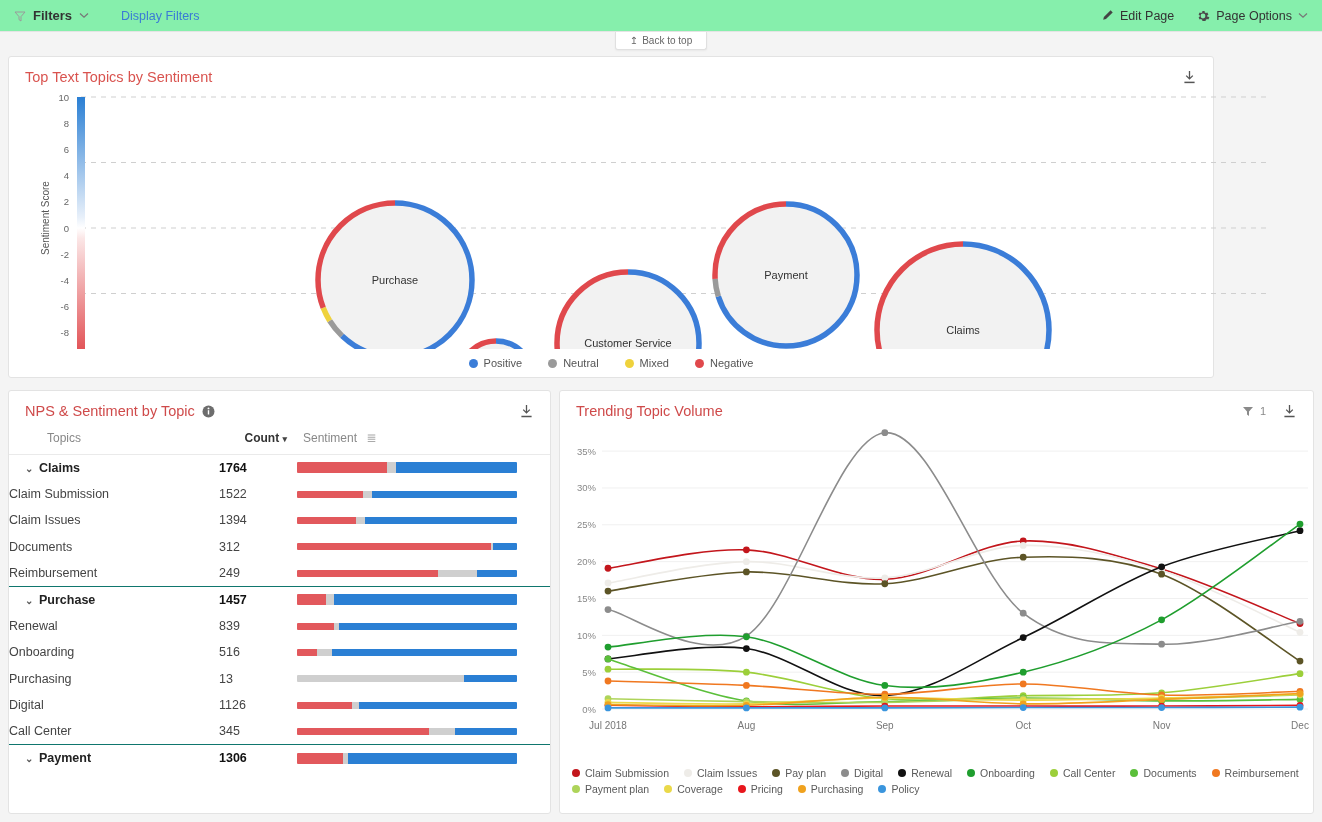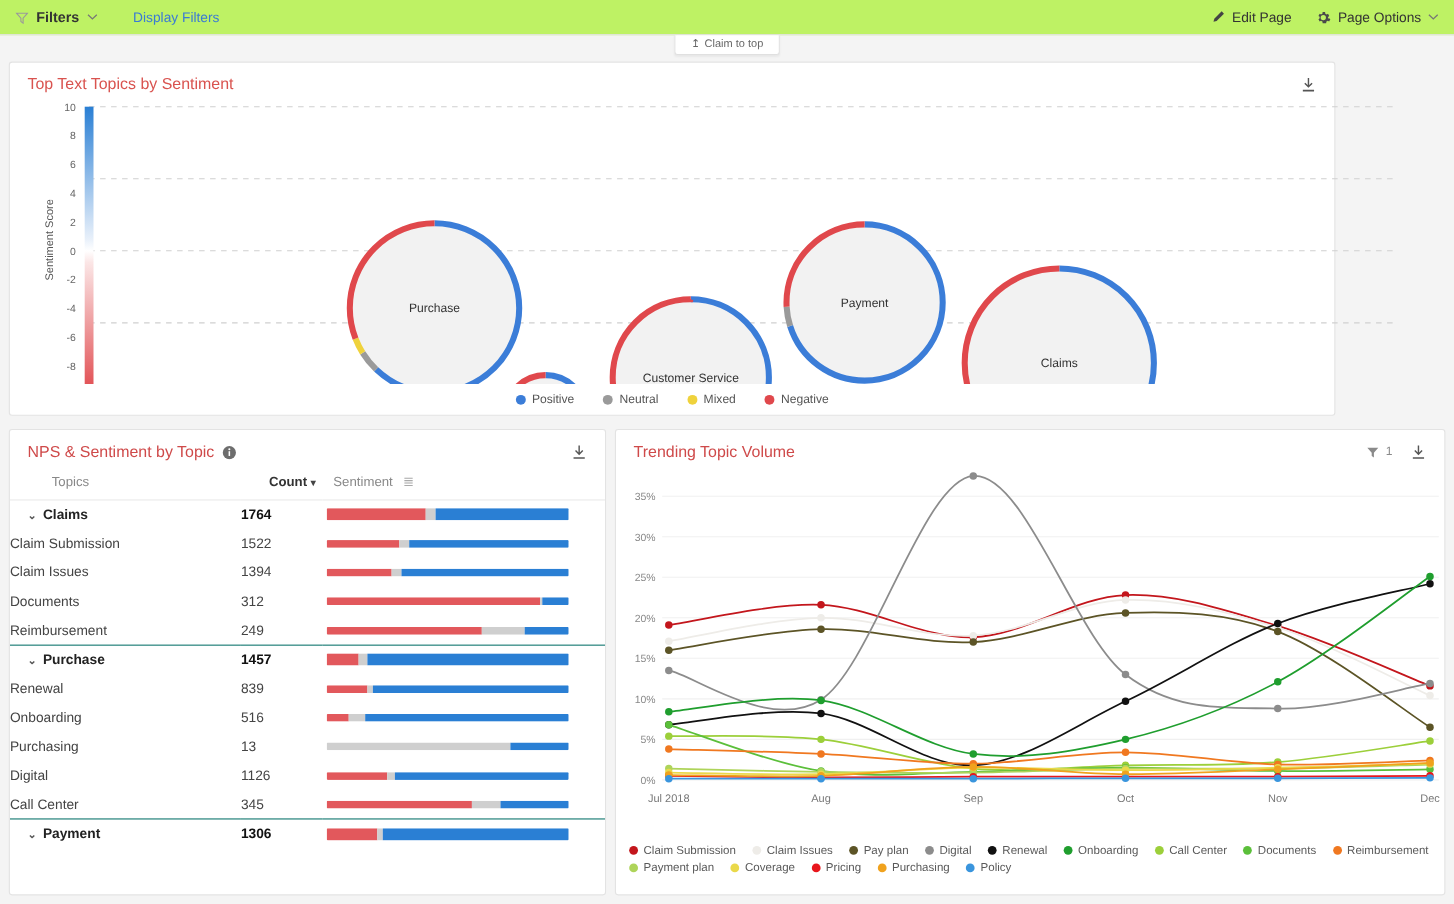--- a/index.html
+++ b/index.html
@@ -5,21 +5,21 @@
   * { box-sizing: border-box; }
   html, body {
     margin: 0; padding: 0;
     width: 1322px; height: 822px;
     background: #f4f4f4;
     font-family: "Liberation Sans", sans-serif;
     overflow: hidden;
   }
   
   .topbar {
-    height: 32px; background: #bef264;
+    height: 32px; background: #86efac;
     display: flex; align-items: center;
     padding: 0 14px;
     border-bottom: 1px solid #e4e4e4;
     position: relative;
   }
   .tb-left { display: flex; align-items: center; gap: 10px; }
   .tb-right { margin-left: auto; display: flex; align-items: center; gap: 22px; }
   .filters-group { display: flex; align-items: center; gap: 7px; cursor: pointer; }
   .filters-label { font-size: 13px; color: #333; font-weight: 600; }
   .display-filters { font-size: 12.5px; color: #3a7bd5; margin-left: 22px; cursor: pointer; }
@@ -144,21 +144,21 @@
             <path d="M1 1.5L5 5.2 9 1.5" fill="none" stroke="#777" stroke-width="1.2"></path>
           </svg>
       </span>
     </div>
   </div>
 </div>
 
 <div class="backtotop-wrap">
   <div class="backtotop">
     <span>↥</span>
-    <span>Claim to top</span>
+    <span>Back to top</span>
   </div>
 </div>
 
 <div class="card" id="card-bubble">
   <div class="card-head">
     <span class="card-title">Top Text Topics by Sentiment</span>
     <span class="head-actions">
       <span>
         <svg class="ico" width="15" height="15" viewBox="0 0 15 15">
             <path d="M7.5 1v7.5M4.2 5.6l3.3 3.3 3.3-3.3" fill="none" stroke="#555" stroke-width="1.3"></path>

